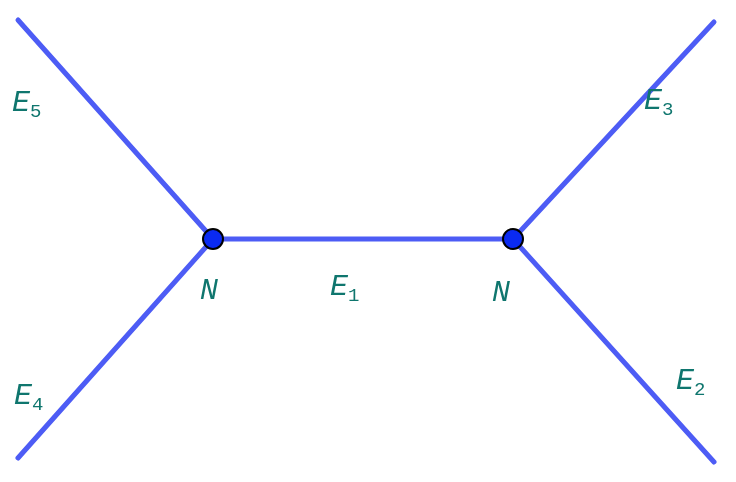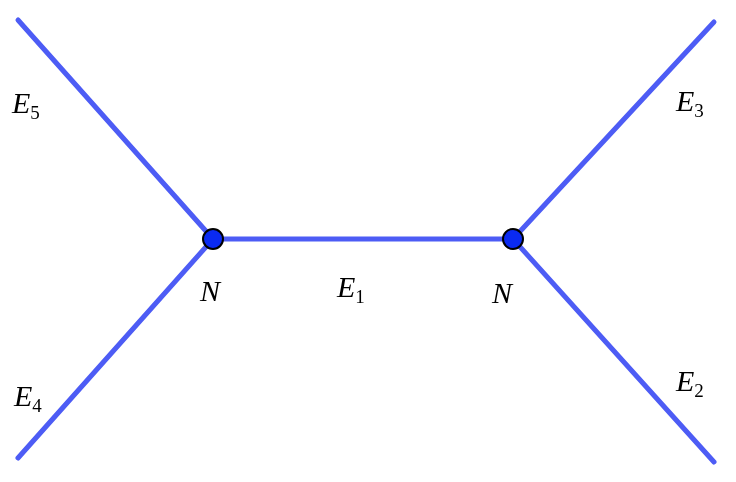--- a/index.html
+++ b/index.html
@@ -1,18 +1,18 @@
 <!DOCTYPE html>
 <html><head>
 <meta charset="utf-8">
 <style>
   html, body { margin: 0; padding: 0; background: #ffffff; }
   #canvas { position: relative; width: 736px; height: 482px; overflow: hidden; background: #ffffff; }
   svg { position: absolute; left: 0; top: 0; }
-  .lbl { position: absolute; font-family: Liberation Serif, serif; font-style: italic; font-size: 30px; color: #000000; line-height: 1; white-space: nowrap; }
+  .lbl { position: absolute; font-family: Liberation Mono, monospace; font-style: italic; font-size: 30px; color: #0f766e; line-height: 1; white-space: nowrap; }
   .lbl sub { font-style: normal; font-size: 19px; vertical-align: -6px; }
 </style>
 </head>
 <body>
 
 <div id="canvas">
   <svg width="736" height="482" viewBox="0 0 736 482">
     <g stroke="#4d5cf5" stroke-width="5" stroke-linecap="round" fill="none">
       <line x1="213" y1="239" x2="513" y2="239"></line>
       <line x1="513" y1="239" x2="714" y2="462"></line>
@@ -20,18 +20,18 @@
       <line x1="213" y1="239" x2="18" y2="458"></line>
       <line x1="213" y1="239" x2="18" y2="20"></line>
     </g>
     <circle cx="213" cy="239" r="10" fill="#0a2af2" stroke="#000" stroke-width="2"></circle>
     <circle cx="513" cy="239" r="10" fill="#0a2af2" stroke="#000" stroke-width="2"></circle>
   </svg>
 
   <div class="lbl" style="left:200px; top:276px;"><span>N</span></div>
   <div class="lbl" style="left:492px; top:278px;"><span>N</span></div>
 
-  <div class="lbl" style="left:337px; top:272px;"><span>E</span><sub>1</sub></div>
+  <div class="lbl" style="left:330px; top:272px;"><span>E</span><sub>1</sub></div>
   <div class="lbl" style="left:676px; top:366px;"><span>E</span><sub>2</sub></div>
-  <div class="lbl" style="left:676px; top:86px;"><span>E</span><sub>3</sub></div>
+  <div class="lbl" style="left:644px; top:86px;"><span>E</span><sub>3</sub></div>
   <div class="lbl" style="left:14px; top:381px;"><span>E</span><sub>4</sub></div>
   <div class="lbl" style="left:12px; top:88px;"><span>E</span><sub>5</sub></div>
 </div>
 
 </body></html>

